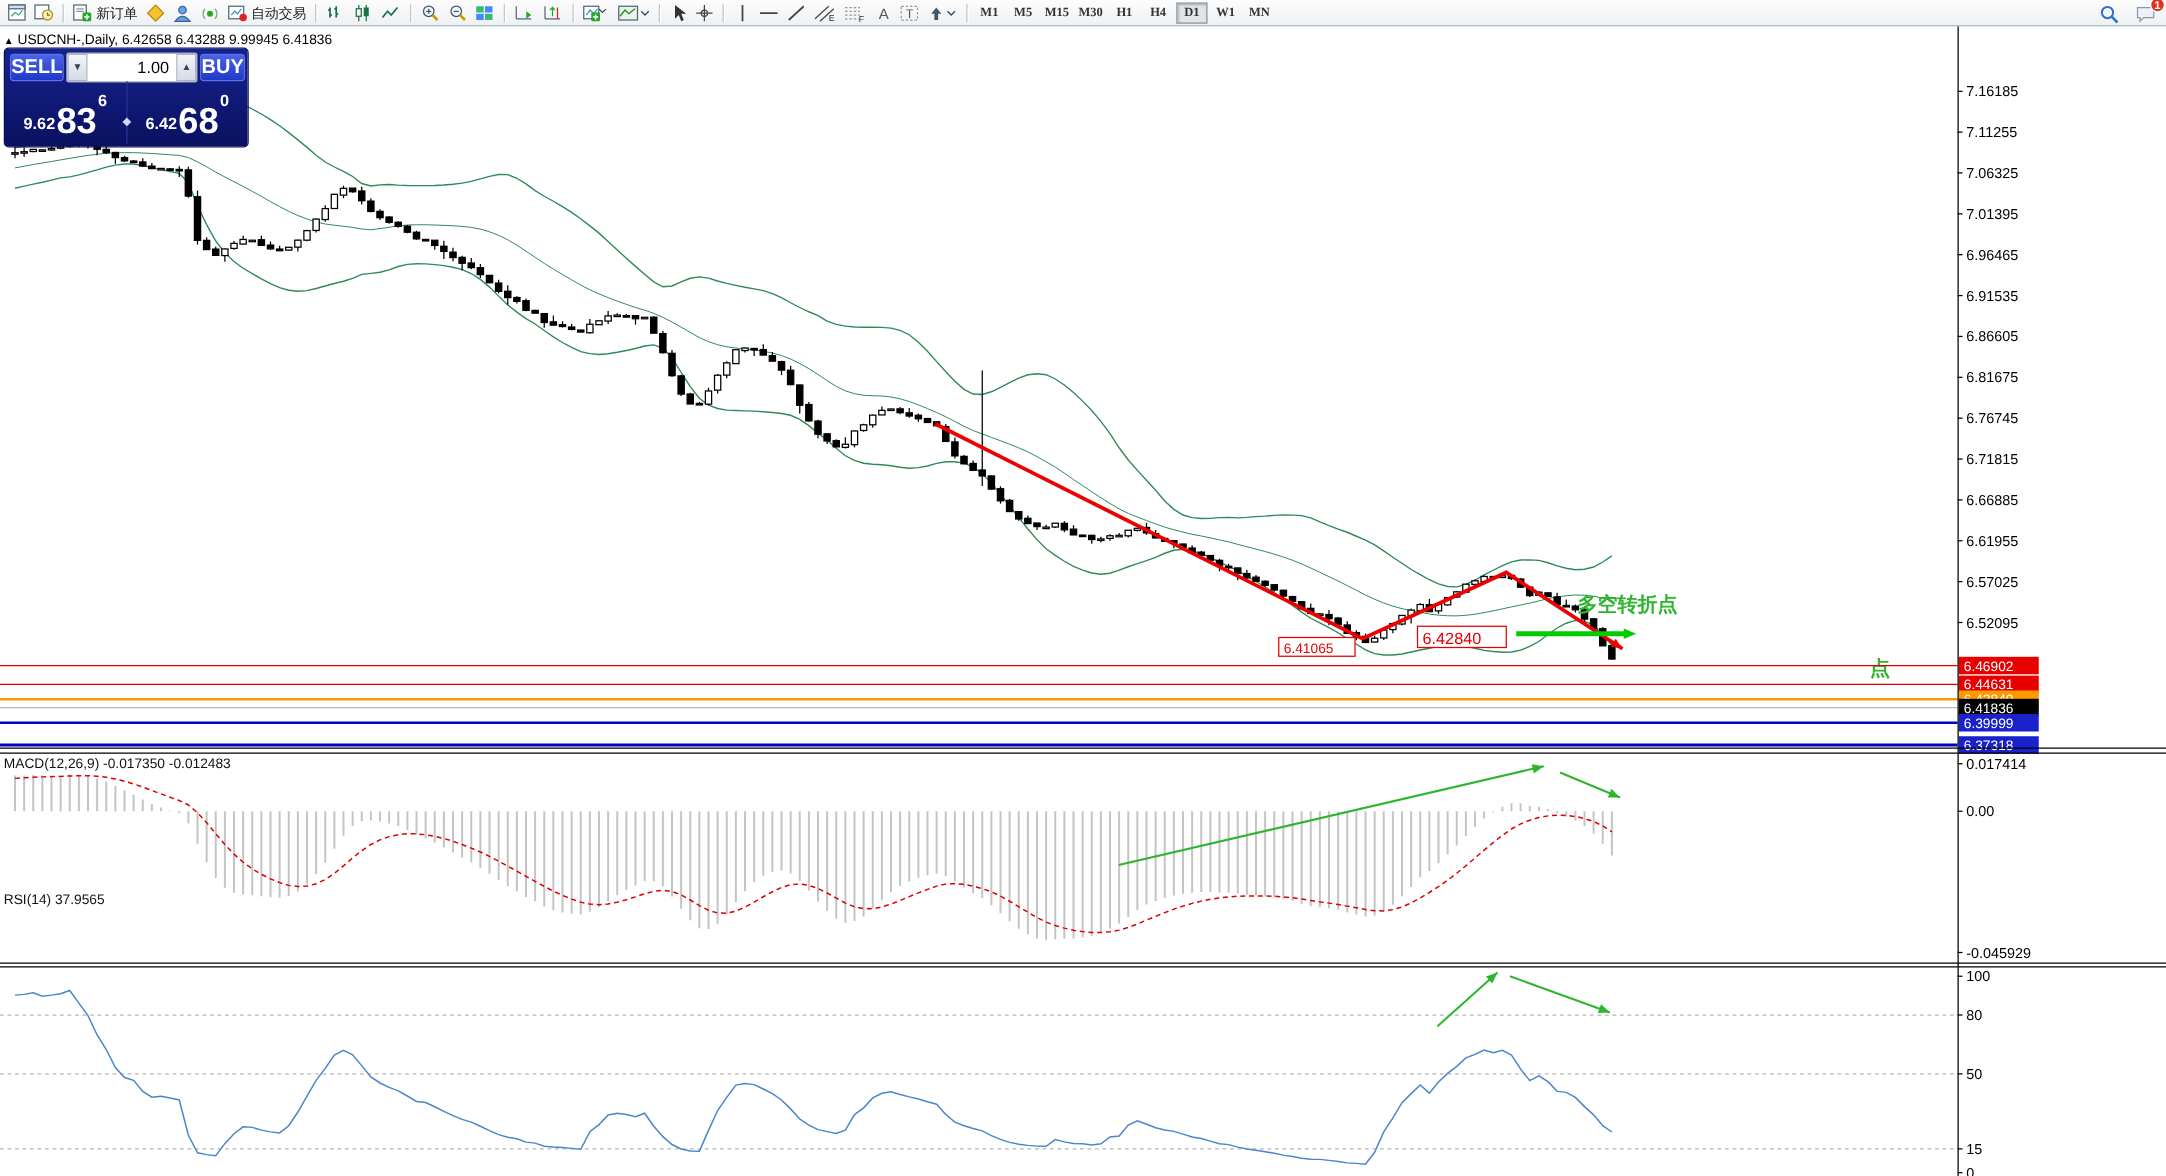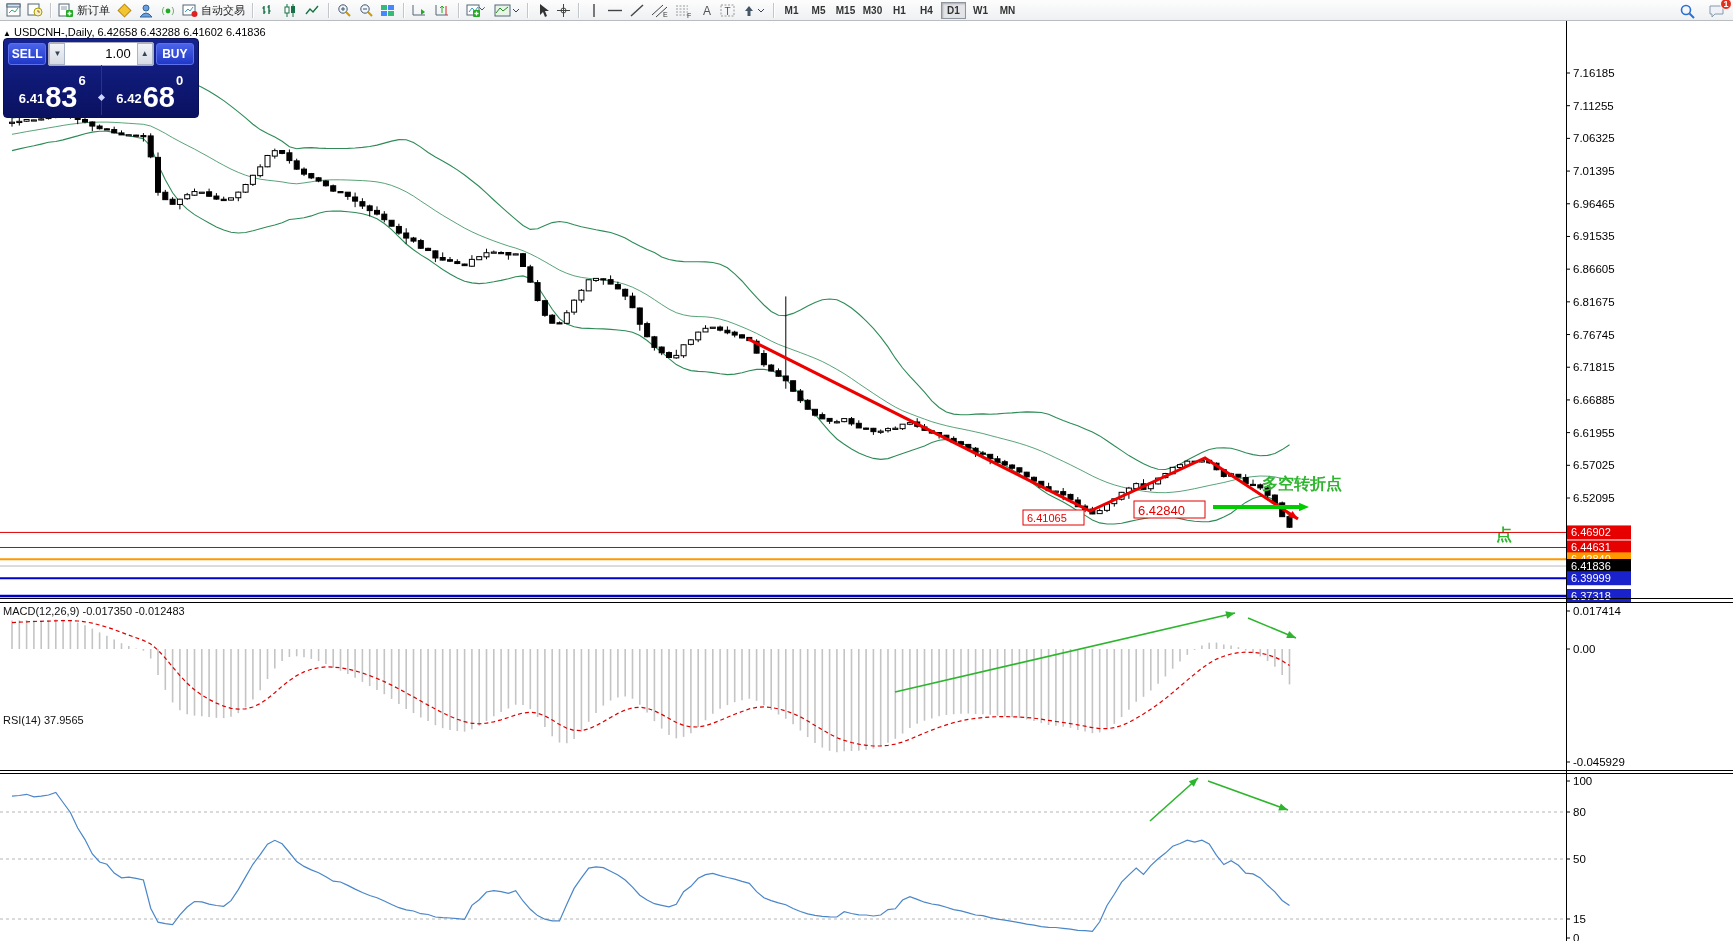--- a/index.html
+++ b/index.html
@@ -31,21 +31,21 @@
   .ind-label { position:absolute; left:3px; font-size:11px; color:#111; z-index:5; }
   .macd-label { top:584px; }
   .rsi-label  { top:693px; }
 
   
   .trade-panel { position:absolute; left:3px; top:17px; width:196px; height:80px; z-index:6;
     background:linear-gradient(#15238f,#0a1160); border-radius:4px; border:1px solid #0a1056;
     color:#fff; overflow:hidden; }
   .tp-top { display:flex; align-items:center; height:26px; padding:3px 4px 0 4px; }
   .tp-btn { width:44px; height:22px; background:linear-gradient(#4a63e8,#2038c8); border:1px solid #5b70ea;
-    border-radius:3px; color:#fff; font-size:12px; font-weight:bold; display:flex; align-items:center;
+    border-radius:3px; color:#fff; font-size:16px; font-weight:bold; display:flex; align-items:center;
     justify-content:center; }
   .tp-vol { flex:1; height:24px; margin:0 2px; background:#fff; border:1px solid #aab; border-radius:2px;
     display:flex; align-items:stretch; }
   .tp-spin { width:16px; background:linear-gradient(#f2f4f8,#d7dbe4); border:1px solid #aab4c8;
     color:#345; font-size:8px; display:flex; align-items:center; justify-content:center; }
   .tp-vol-val { flex:1; color:#000; font-size:13px; display:flex; align-items:center; justify-content:flex-end;
     padding-right:6px;padding-left:40px; }
   .tp-prices { display:flex; height:50px; }
   .tp-price { flex:1; display:flex; align-items:flex-end; justify-content:center; padding-bottom:5px; }
   .tp-price .small { font-size:13px; font-weight:bold; margin-bottom:4px; }
@@ -236,21 +236,21 @@
           <text x="4.5" y="11.5" font-size="10" fill="#555">T</text>
         </svg>
       </span>
     <span class="tb">
         <svg width="24" height="15">
           <path d="M4 2 l4 5 h-2.5 v5 h-3 v-5 H0 z" transform="translate(3,1)" fill="#456"></path>
           <path d="M16 6 l3 3 l3 -3" stroke="#345" fill="none"></path>
         </svg>
       </span>
     <span class="tb-sep"></span>
-    <span id="tf-row" style="display:flex;">
+    <span id="tf-row" style="display:flex;font-family:Liberation Serif, serif;">
         <span class="tf-btn">M1</span>
         <span class="tf-btn">M5</span>
         <span class="tf-btn">M15</span>
         <span class="tf-btn">M30</span>
         <span class="tf-btn">H1</span>
         <span class="tf-btn">H4</span>
         <span class="tf-btn active">D1</span>
         <span class="tf-btn">W1</span>
         <span class="tf-btn">MN</span>
       </span>
@@ -1306,39 +1306,39 @@
         <line x1="1176" y1="925" x2="1176" y2="929" stroke="#000"></line>
         <text x="1176" y="939" font-size="10.5" fill="#000" text-anchor="middle">18 Jan 2021</text>
         <line x1="1234" y1="925" x2="1234" y2="929" stroke="#000"></line>
         <text x="1234" y="939" font-size="10.5" fill="#000" text-anchor="middle">28 Jan 2021</text>
         <line x1="1290" y1="925" x2="1290" y2="929" stroke="#000"></line>
         <text x="1290" y="939" font-size="10.5" fill="#000" text-anchor="middle">9 Feb 2021</text>
       </svg>
 
     <div class="quote-line">
       <span style="font-size:8px;">▲</span>
-      <span>USDCNH-,Daily, 6.42658 6.43288 6.41602 6.41836</span>
+      <span>USDCNH-,Daily, 6.42658 6.43288 9.99945 6.41836</span>
     </div>
 
     <div class="ind-label macd-label">MACD(12,26,9) -0.017350 -0.012483</div>
     <div class="ind-label rsi-label">RSI(14) 37.9565</div>
 
     <div class="trade-panel">
       <div class="tp-top">
         <div class="tp-btn">SELL</div>
         <div class="tp-vol">
           <div class="tp-spin">▼</div>
           <div class="tp-vol-val">1.00</div>
           <div class="tp-spin">▲</div>
         </div>
         <div class="tp-btn">BUY</div>
       </div>
       <div class="tp-prices">
         <div class="tp-price">
-          <span class="small">6.41</span>
+          <span class="small">9.62</span>
           <span class="big">83</span>
           <span class="sup">6</span>
         </div>
         <div class="tp-div"></div>
         <div class="tp-price">
           <span class="small">6.42</span>
           <span class="big">68</span>
           <span class="sup">0</span>
         </div>
       </div>

